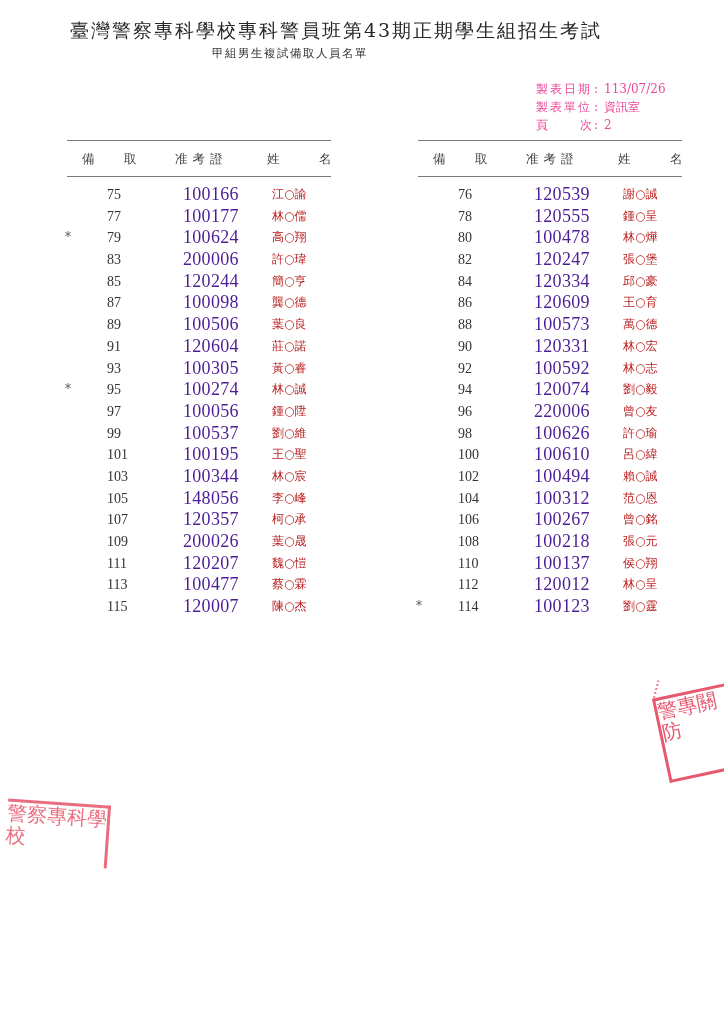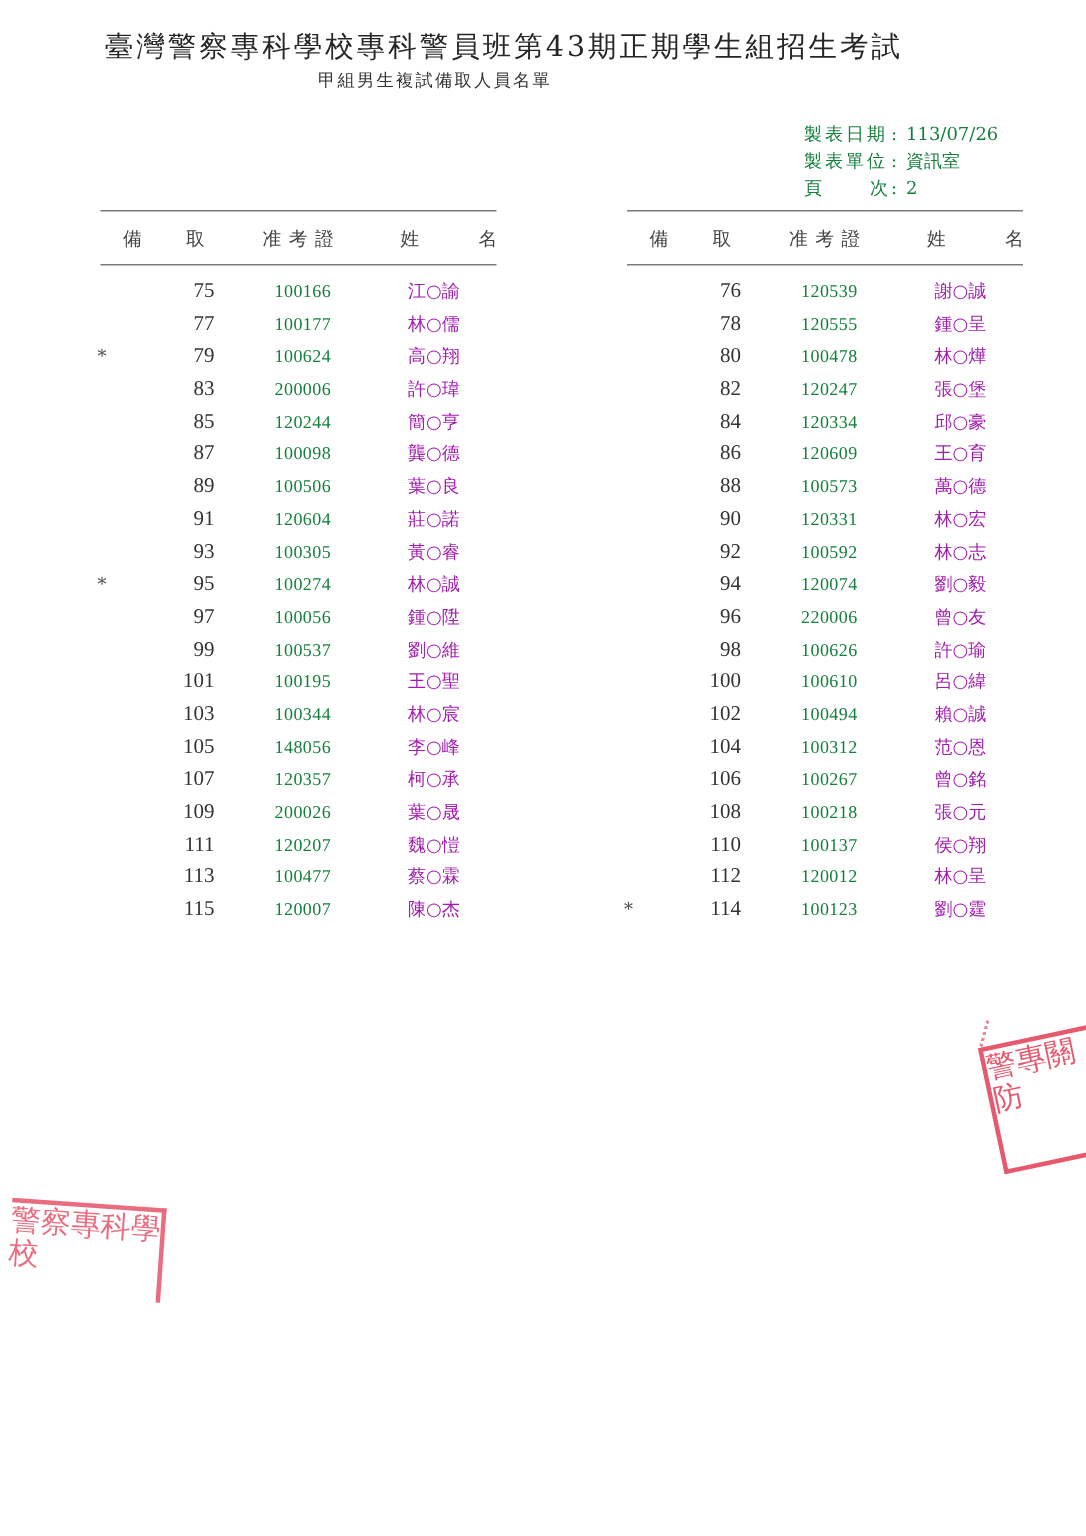--- a/index.html
+++ b/index.html
@@ -10,21 +10,21 @@
   }
   .title {
     position: absolute; left: 0; top: 18px; width: 672px; text-align: center;
     font-size: 19px; letter-spacing: 2px; color: #262626;
   }
   .subtitle {
     position: absolute; left: 0; top: 46px; width: 580px; text-align: center;
     font-size: 11.5px; letter-spacing: 1.5px; color: #333;
   }
   .meta {
-    position: absolute; left: 536px; top: 80px; font-size: 12px; line-height: 18px; color: #15803d;
+    position: absolute; left: 536px; top: 80px; font-size: 12px; line-height: 18px; color: #ec4899;
   }
   .meta-row { display: flex; white-space: nowrap; }
   .meta-label { width: 58px; letter-spacing: 2px; display: inline-block; }
   .meta-label.spread { display: flex; justify-content: space-between; width: 56px; letter-spacing: 0; margin-right: 2px; }
   .meta-colon { width: 10px; display: inline-block; }
   .meta-value { display: inline-block; }
 
   .table {
     position: absolute; top: 140px; width: 264px;
   }
@@ -39,23 +39,23 @@
   .h-qu { left: 57px; }
   .h-zkz { left: 108px; letter-spacing: 5px; }
   .h-xing { left: 200px; }
   .h-ming { left: 252px; }
 
   .rows { position: relative; }
   .row {
     position: relative; height: 21.7px; font-size: 13px; line-height: 21.7px;
   }
   .row .mark { position: absolute; left: -6px; width: 14px; text-align: center; color: #555; font-size: 12px; }
-  .row .rank { position: absolute; left: 40px; width: 36px; text-align: right; font-family: "Liberation Serif", serif; font-size: 14px; color: #333; }
-  .row .exam { position: absolute; left: 116px; font-family: "Liberation Serif", serif; font-size: 12px; color: #15803d; letter-spacing: 0.3px; }
-  .row .name { position: absolute; left: 205px; font-size: 12px; color: #a21caf; }
+  .row .rank { position: absolute; left: 40px; width: 36px; font-family: "Liberation Serif", serif; font-size: 14px; color: #333; }
+  .row .exam { position: absolute; left: 116px; font-family: "Liberation Serif", serif; font-size: 18px; color: #4c1d95; letter-spacing: 0.3px; }
+  .row .name { position: absolute; left: 205px; font-size: 12px; color: #b91c1c; }
   .rows-wrap { padding-top: 7px; }
 
   .stamp {
     position: absolute; border: 3px solid #e0304a; color: #e0304a;
     font-size: 20px; line-height: 22px; opacity: 0.8; overflow: hidden;
     font-family: "DejaVu Serif", serif;
   }
   .stamp-right {
     left: 660px; top: 690px; width: 70px; height: 80px;
     transform: rotate(-12deg);

